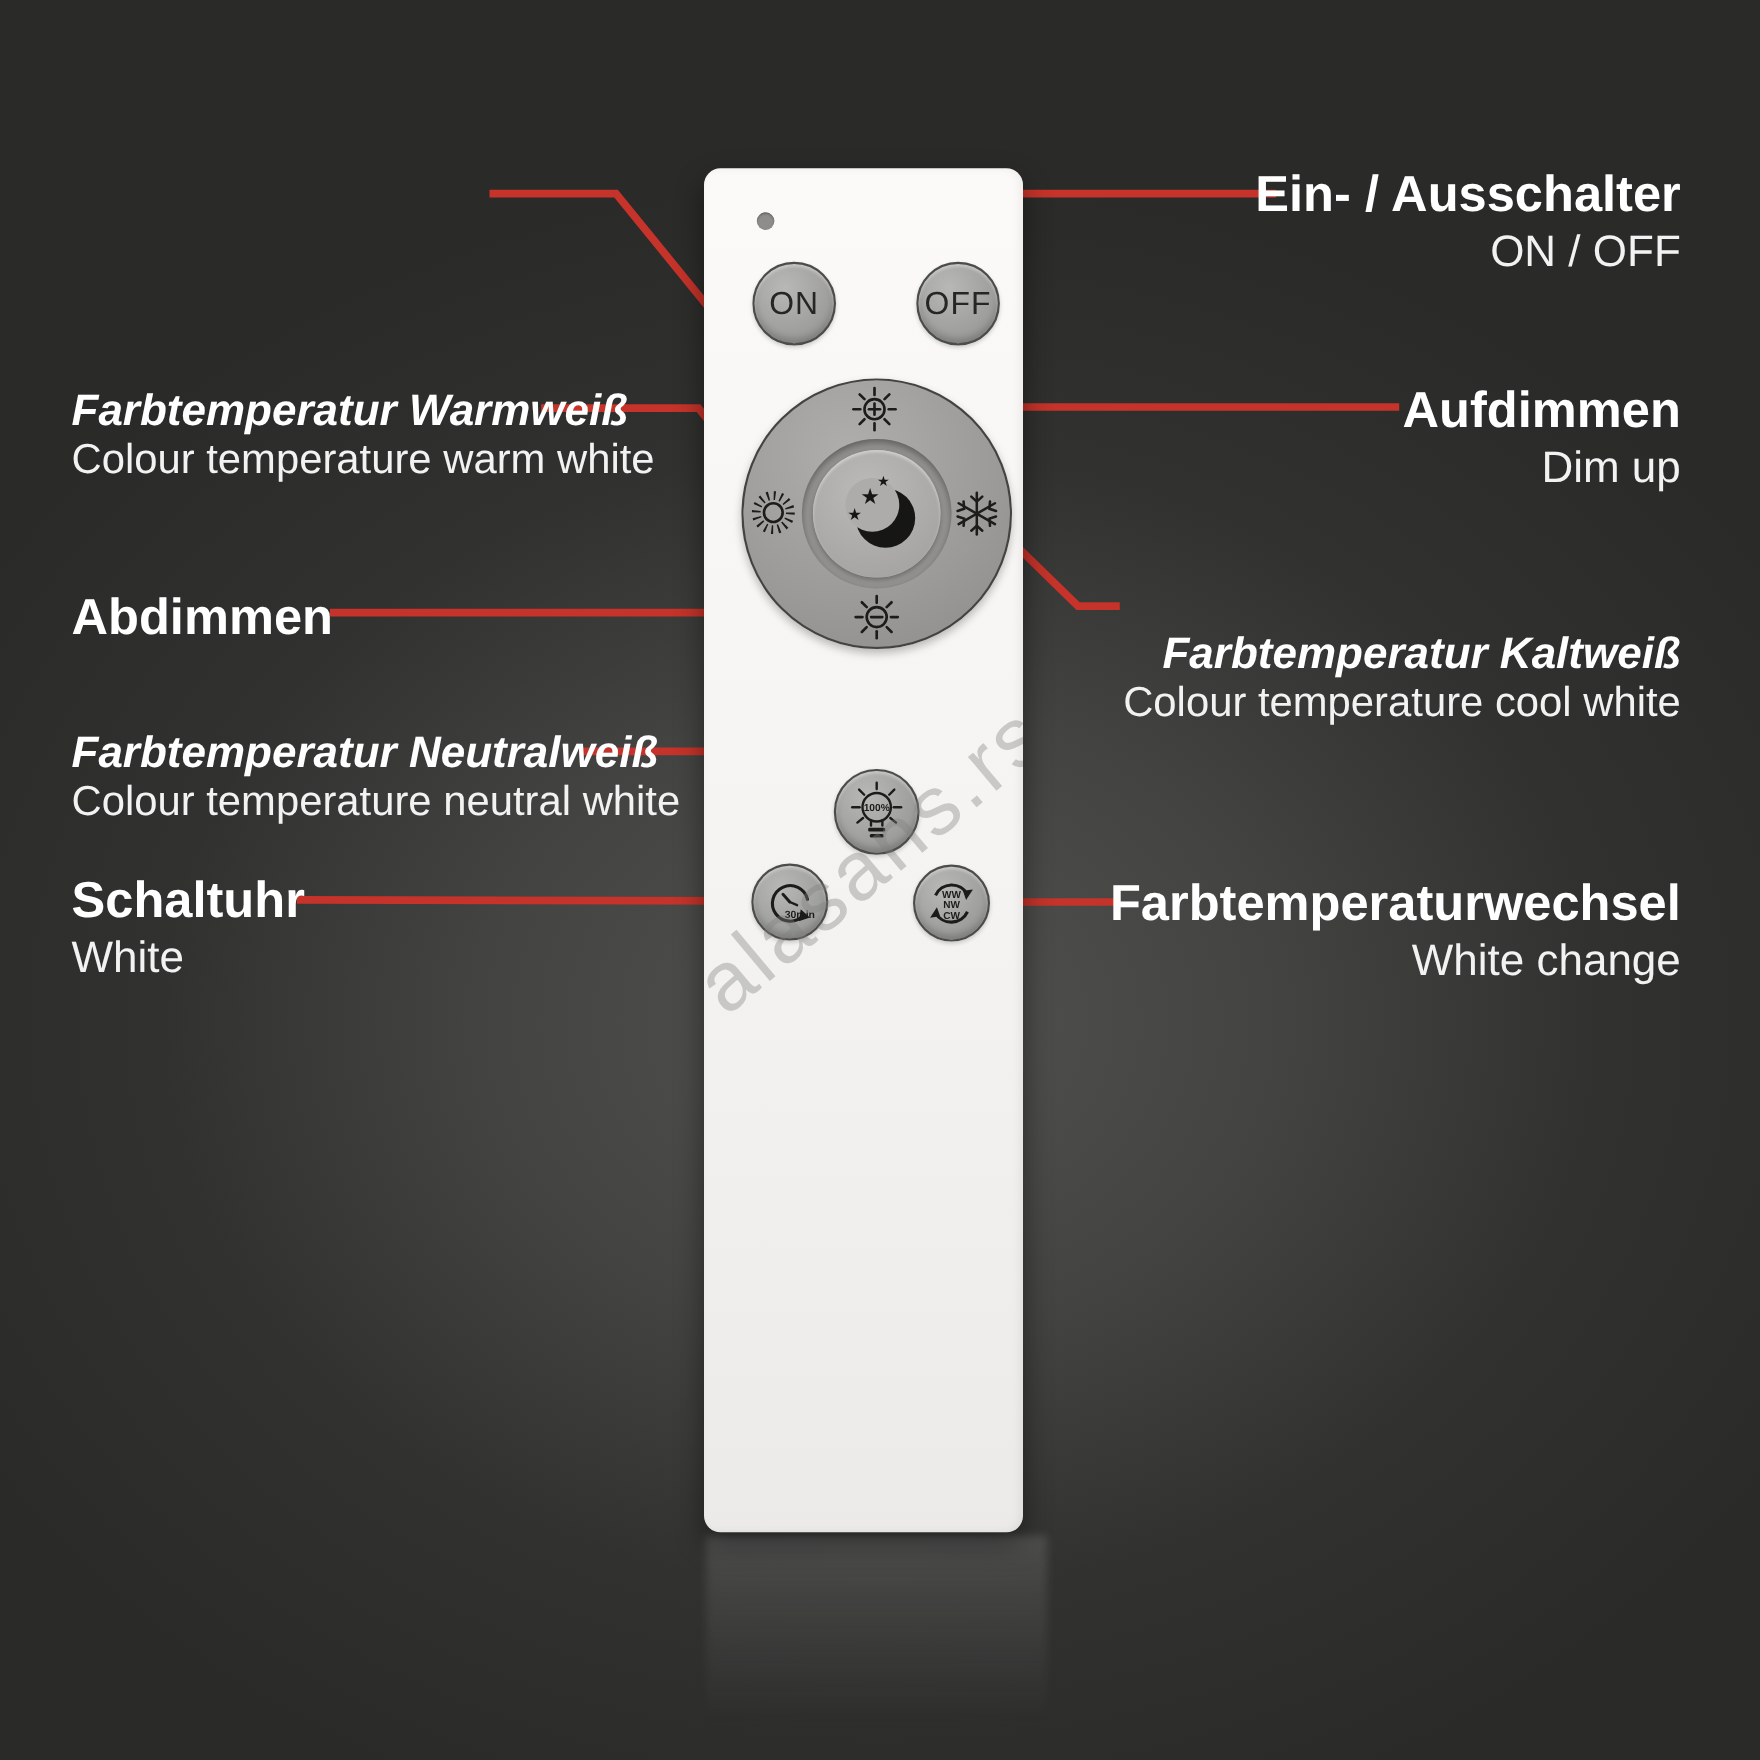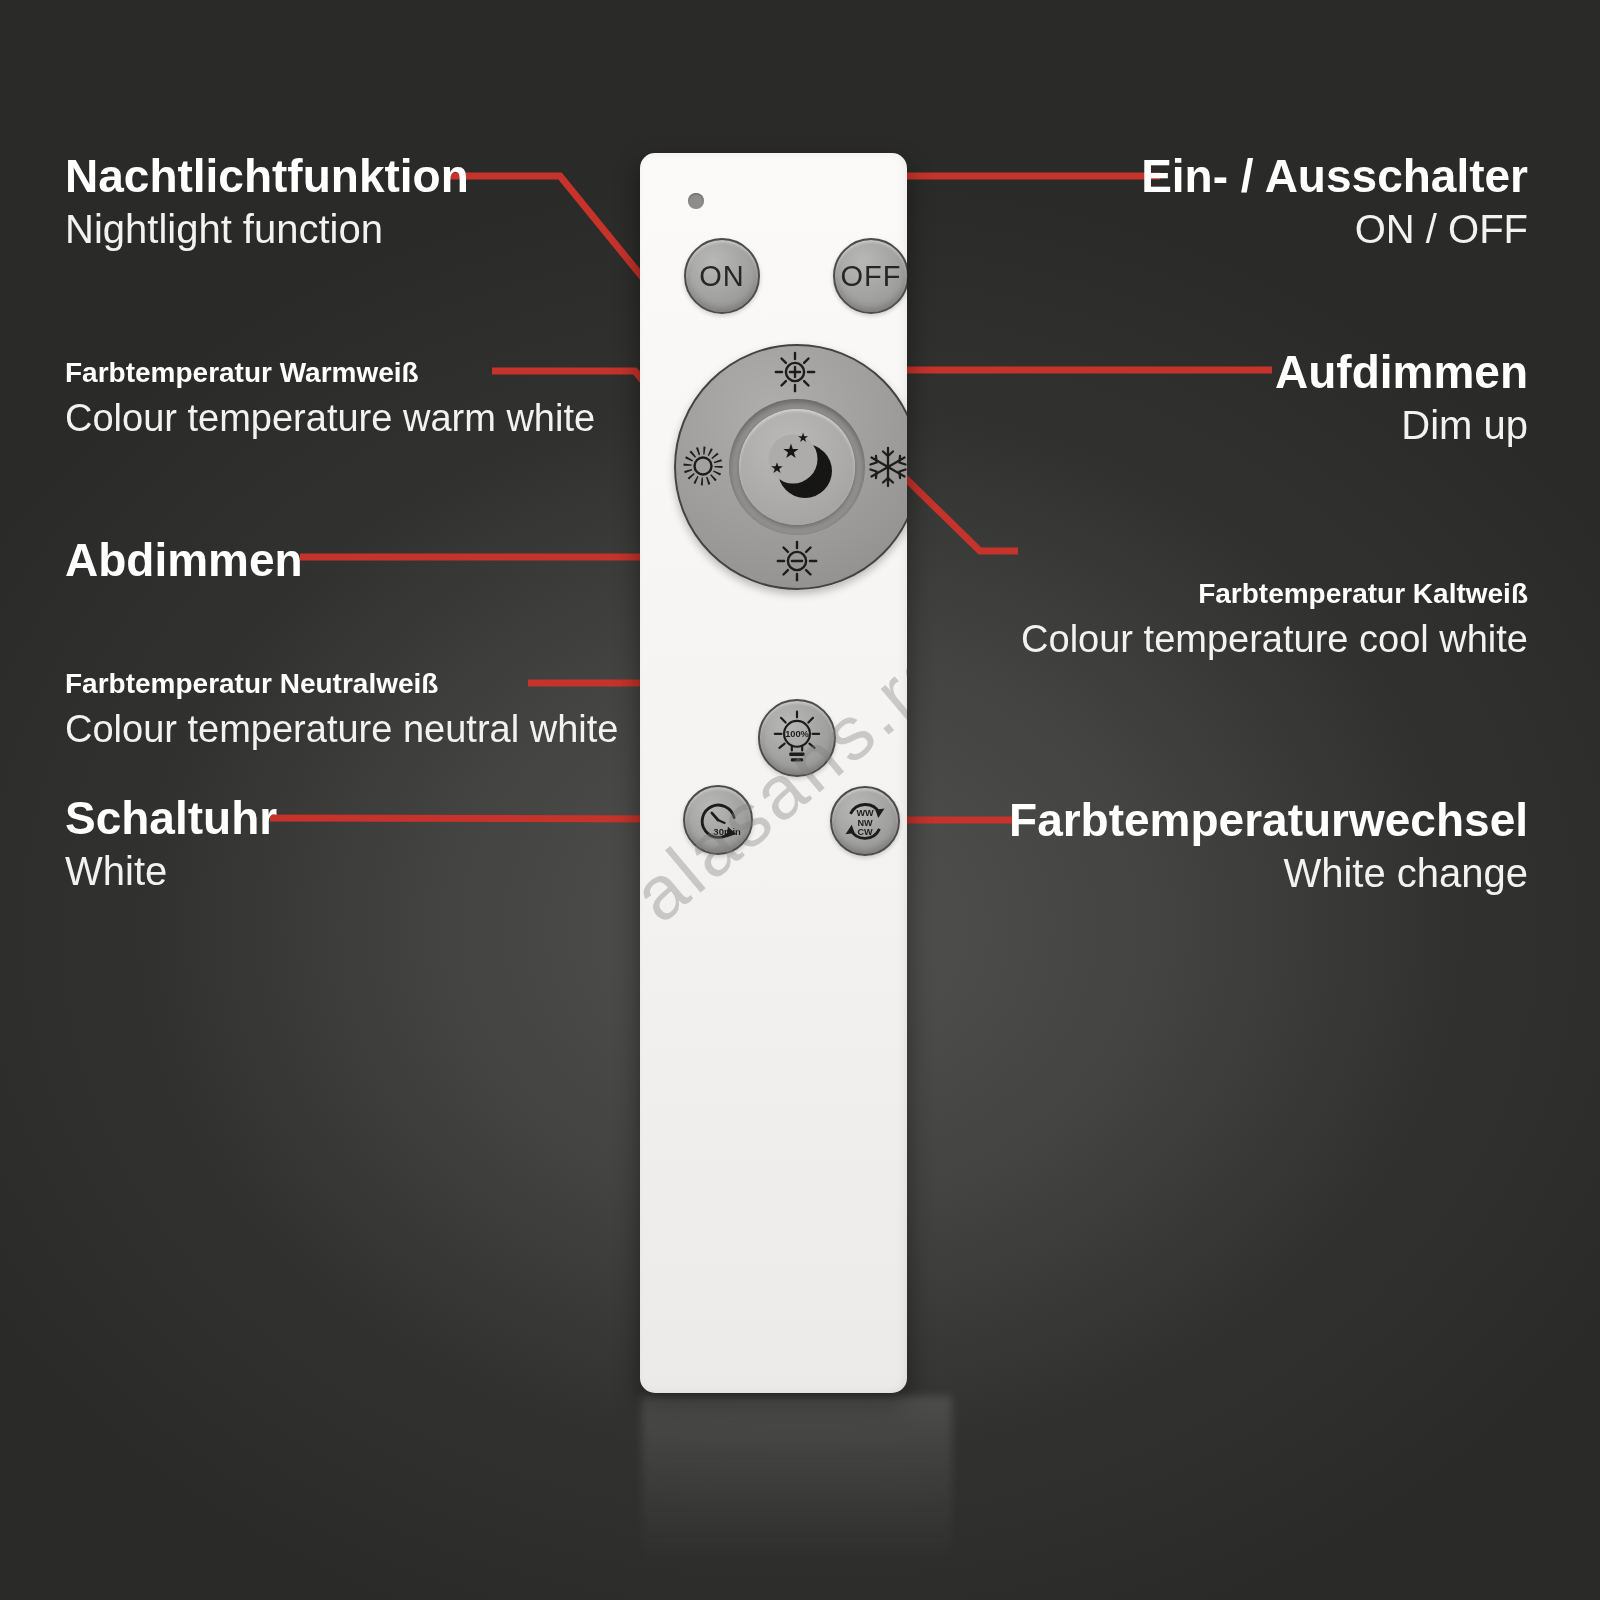--- a/index.html
+++ b/index.html
@@ -11,25 +11,25 @@
   
   .leaders{position:absolute;left:0;top:0;width:1600px;height:1600px;pointer-events:none;}
   .leaders polyline{fill:none;stroke:#c5332a;stroke-width:7;}
   
   .label{position:absolute;color:#ffffff;white-space:nowrap;}
   .label.right{text-align:right;}
   .label .de{font-weight:bold;color:#ffffff;}
   .label .en{font-weight:normal;color:#f2f2f2;}
   .big .de{font-size:46px;line-height:56px;}
   .big .en{font-size:40px;line-height:50px;}
-  .long .de{font-size:28px;line-height:46px;}
+  .long .de{font-size:40px;line-height:46px;font-style:italic;}
   .long .en{font-size:38px;line-height:44px;text-align:right;}
   
   .remote{
-    position:absolute;left:640px;top:153px;width:267px;height:1240px;
+    position:absolute;left:640px;top:153px;width:290px;height:1240px;
     background:linear-gradient(180deg,#fbfaf8 0%,#f4f3f1 55%,#eceae8 100%);
     border-radius:15px;overflow:hidden;
     box-shadow:0 12px 26px rgba(0,0,0,.45), inset -3px 0 8px rgba(0,0,0,.06);
   }
   .reflection{
     position:absolute;left:642px;top:1396px;width:310px;height:200px;
     background:linear-gradient(180deg,rgba(250,250,248,.13),rgba(250,250,248,0) 85%);
     filter:blur(4px);border-radius:0 0 18px 18px;pointer-events:none;
   }
   .led{
@@ -199,24 +199,20 @@
         <text x="35" y="40.5" font-size="11" font-weight="bold" fill="#1c1c1a" text-anchor="middle">NW</text>
         <text x="35" y="52" font-size="11" font-weight="bold" fill="#1c1c1a" text-anchor="middle">CW</text>
       </svg>
     </div>
 
     <div class="watermark">alasans.rs</div>
   </div>
 
   <div class="reflection"></div>
 
-  <div class="label big" style="left:65px;top:148px;">
-    <div class="de">Nachtlichtfunktion</div>
-    <div class="en">Nightlight function</div>
-  </div>
 
   <div class="label long" style="left:65px;top:350px;">
     <div class="de">Farbtemperatur Warmweiß</div>
     <div class="en">Colour temperature warm white</div>
   </div>
 
   <div class="label big" style="left:65px;top:532px;">
     <div class="de">Abdimmen</div>
   </div>
 

